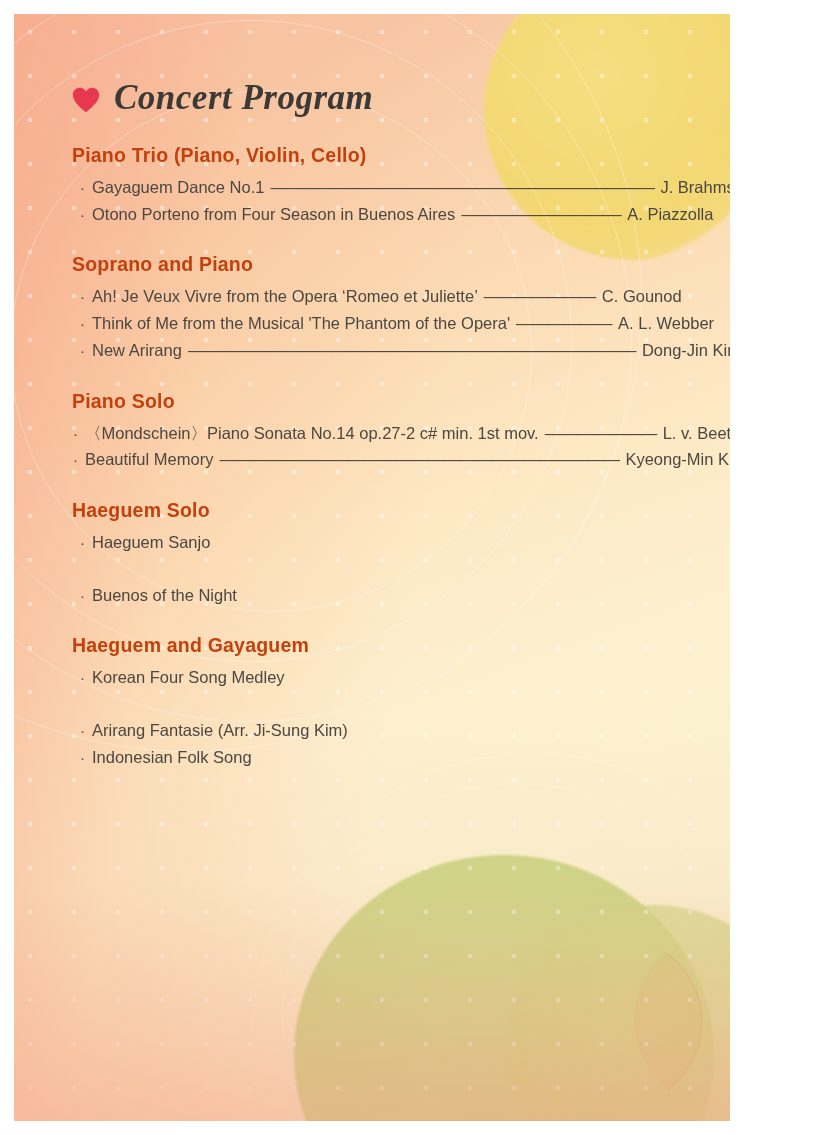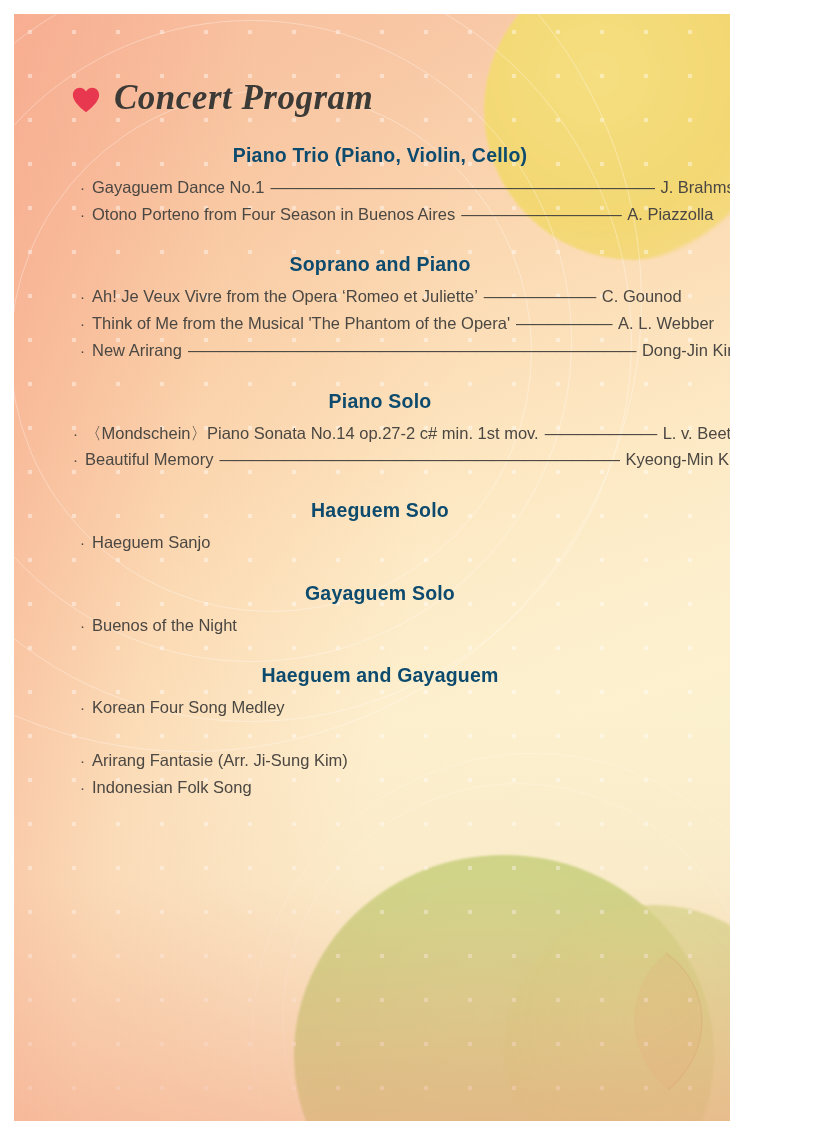--- a/index.html
+++ b/index.html
@@ -124,25 +124,24 @@
     font-weight: bold;
     font-size: 35px;
     color: #3c3a36;
     letter-spacing: 0.5px;
   }
   .section {
     margin-bottom: 26px;
   }
   .section-title {
     font-size: 19.5px;
-    color: #0c4a6e;
+    color: #c2410c;
     font-weight: bold;
     letter-spacing: 0.2px;
     margin-bottom: 7px;
-    text-align: center;
   }
   .piece {
     display: flex;
     align-items: baseline;
     font-size: 16.5px;
     color: #4b4742;
     line-height: 1.62;
     white-space: nowrap;
   }
   .bullet {
@@ -254,21 +253,20 @@
           </div>
         </div>
         <div class="section">
           <div class="section-title">Haeguem Solo</div>
           <div class="piece piece-indent-0">
             <span class="bullet">·</span>
             <span class="piece-title">Haeguem Sanjo</span>
           </div>
         </div>
         <div class="section">
-          <div class="section-title">Gayaguem Solo</div>
           <div class="piece piece-indent-0">
             <span class="bullet">·</span>
             <span class="piece-title">Buenos of the Night</span>
           </div>
         </div>
         <div class="section">
           <div class="section-title">Haeguem and Gayaguem</div>
           <div class="piece piece-indent-0">
             <span class="bullet">·</span>
             <span class="piece-title">Korean Four Song Medley</span>

